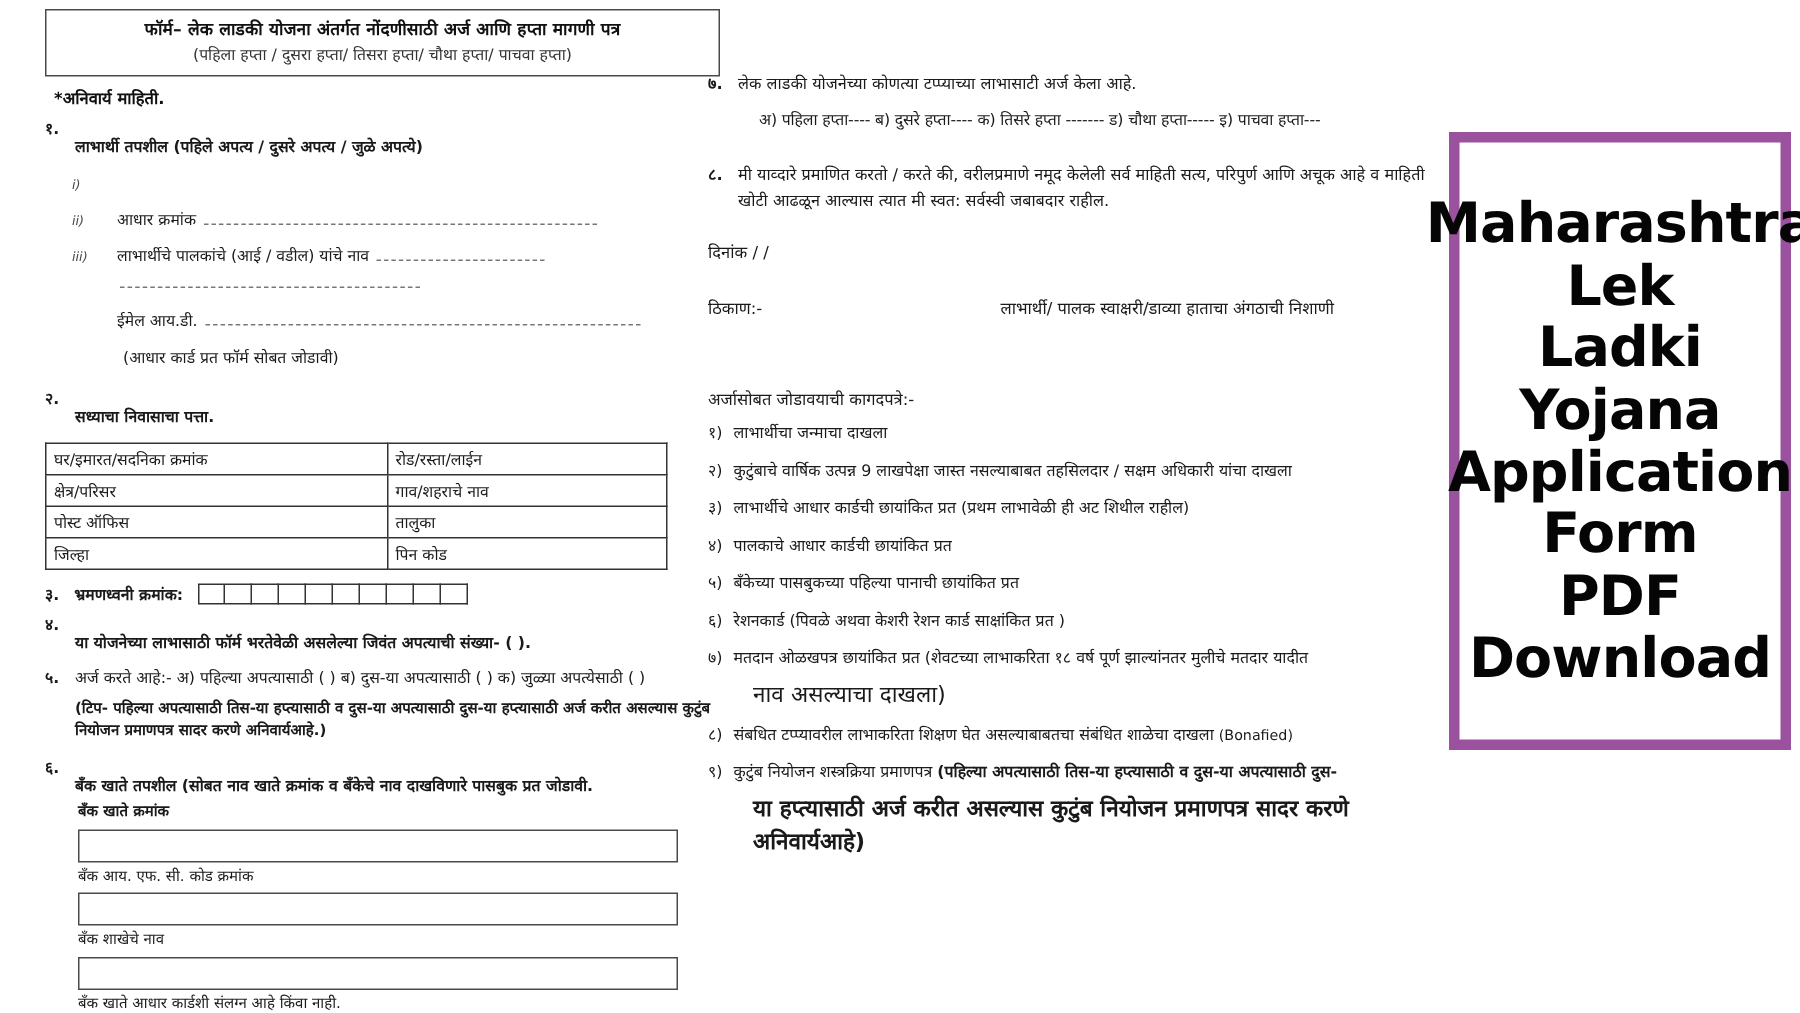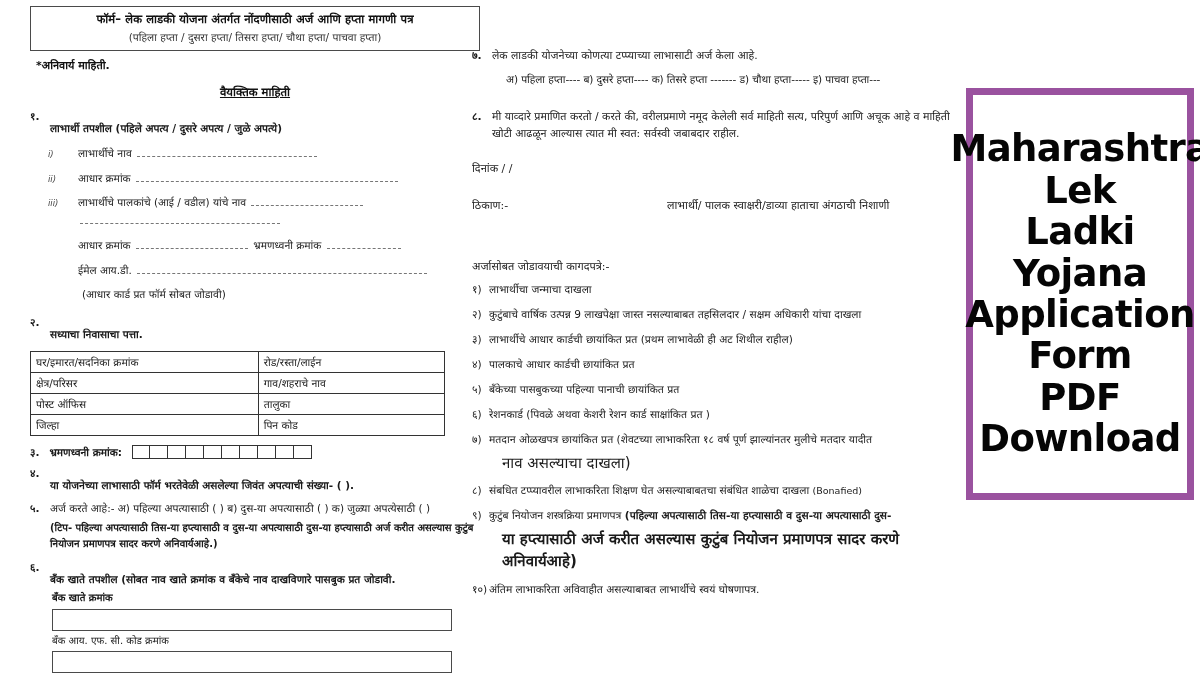--- a/index.html
+++ b/index.html
@@ -271,33 +271,28 @@
 
   <div class="col-left">
 
     <div class="title-box">
       <div class="title-main">फॉर्म– लेक लाडकी योजना अंतर्गत नोंदणीसाठी अर्ज आणि हप्ता मागणी पत्र</div>
       <div class="title-sub">(पहिला हप्ता / दुसरा हप्ता/ तिसरा हप्ता/ चौथा हप्ता/ पाचवा हप्ता)</div>
     </div>
 
     <div class="mandatory">*अनिवार्य माहिती.</div>
 
-    <div class="section-heading">वैयक्तिक माहिती</div>
 
     <div class="q-row">
       <div class="q-num">१.</div>
       <div class="q-body q-bold">लाभार्थी तपशील (पहिले अपत्य / दुसरे अपत्य / जुळे अपत्ये)</div>
     </div>
 
     <div class="sub-row">
       <div class="sub-rom">i)</div>
-      <div class="sub-body">
-        <span>लाभार्थीचे नाव</span>
-        <span class="dots" style="width:180px"></span>
-      </div>
     </div>
 
     <div class="sub-row">
       <div class="sub-rom">ii)</div>
       <div class="sub-body">
         <span>आधार क्रमांक</span>
         <span class="dots" style="width:262px"></span>
       </div>
     </div>
 
@@ -306,26 +301,20 @@
       <div class="sub-body">
         <span>लाभार्थीचे पालकांचे (आई / वडील) यांचे नाव</span>
         <span class="dots" style="width:112px"></span>
       </div>
     </div>
 
     <div class="plain-row" style="margin-top:2px;">
       <span class="dots" style="width:200px"></span>
     </div>
 
-    <div class="plain-row">
-      <span>आधार क्रमांक</span>
-      <span class="dots" style="width:112px"></span>
-      <span>भ्रमणध्वनी क्रमांक</span>
-      <span class="dots" style="width:74px"></span>
-    </div>
 
     <div class="plain-row">
       <span>ईमेल आय.डी.</span>
       <span class="dots" style="width:290px"></span>
     </div>
 
     <div class="plain-row" style="padding-left:52px;">(आधार कार्ड प्रत फॉर्म सोबत जोडावी)</div>
 
     <div class="q-row" style="margin-top:12px;">
       <div class="q-num">२.</div>
@@ -458,24 +447,20 @@
     </div>
 
     <div class="doc-row">
       <div class="doc-num">९)</div>
       <div class="doc-body">
         <span>कुटुंब नियोजन शस्त्रक्रिया प्रमाणपत्र </span><span class="b">(पहिल्या अपत्यासाठी तिस-या हप्त्यासाठी व दुस-या अपत्यासाठी दुस-</span>
       </div>
     </div>
     <div class="doc-cont b">या हप्त्यासाठी अर्ज करीत असल्यास कुटुंब नियोजन प्रमाणपत्र सादर करणे अनिवार्यआहे)</div>
 
-    <div class="doc-row">
-      <div class="doc-num">१०)</div>
-      <div class="doc-body">अंतिम लाभाकरिता अविवाहीत असल्याबाबत लाभार्थीचे स्वयं घोषणापत्र.</div>
-    </div>
   </div>
 
   <div class="callout" style="border-color: rgb(154, 82, 159);">
     <div class="callout-text" id="callout-text">
         <span class="callout-line">Maharashtra</span>
         <span class="callout-line">Lek</span>
         <span class="callout-line">Ladki</span>
         <span class="callout-line">Yojana</span>
         <span class="callout-line">Application</span>
         <span class="callout-line">Form</span>

